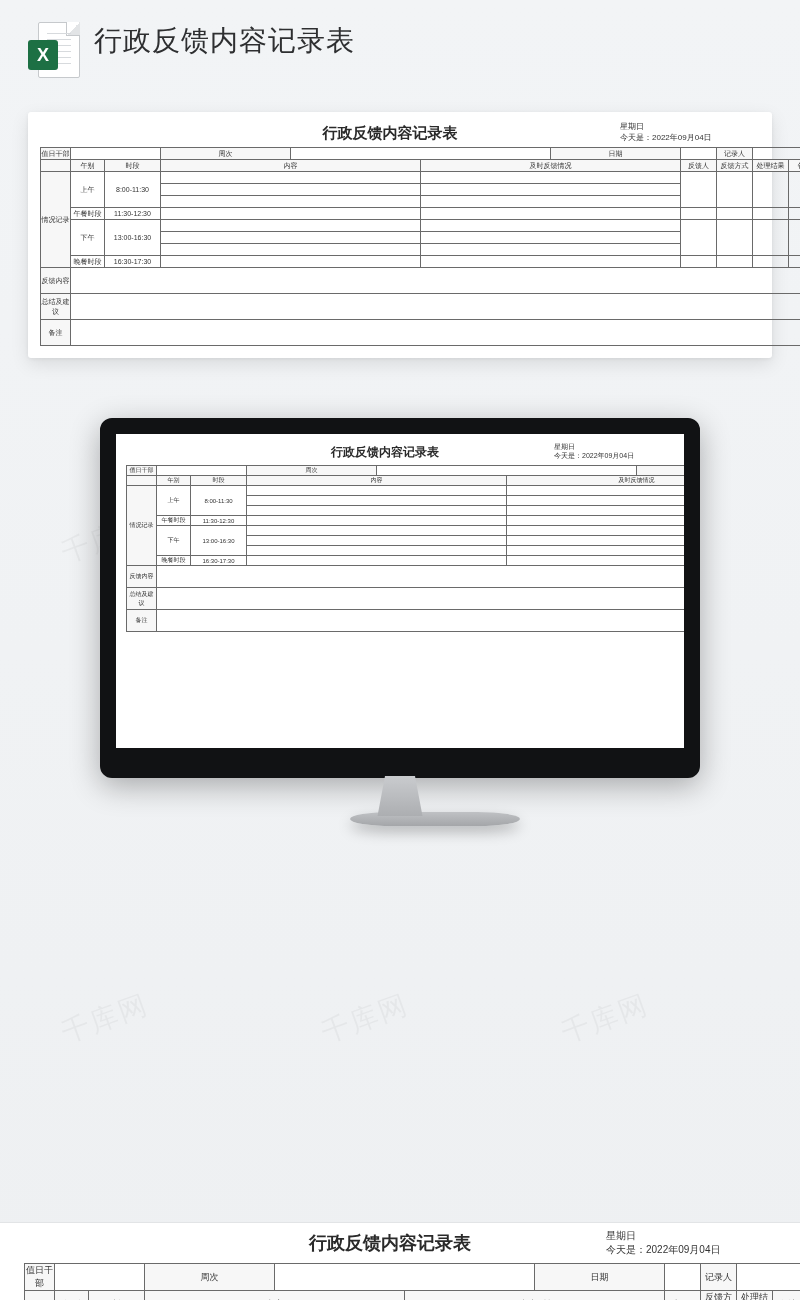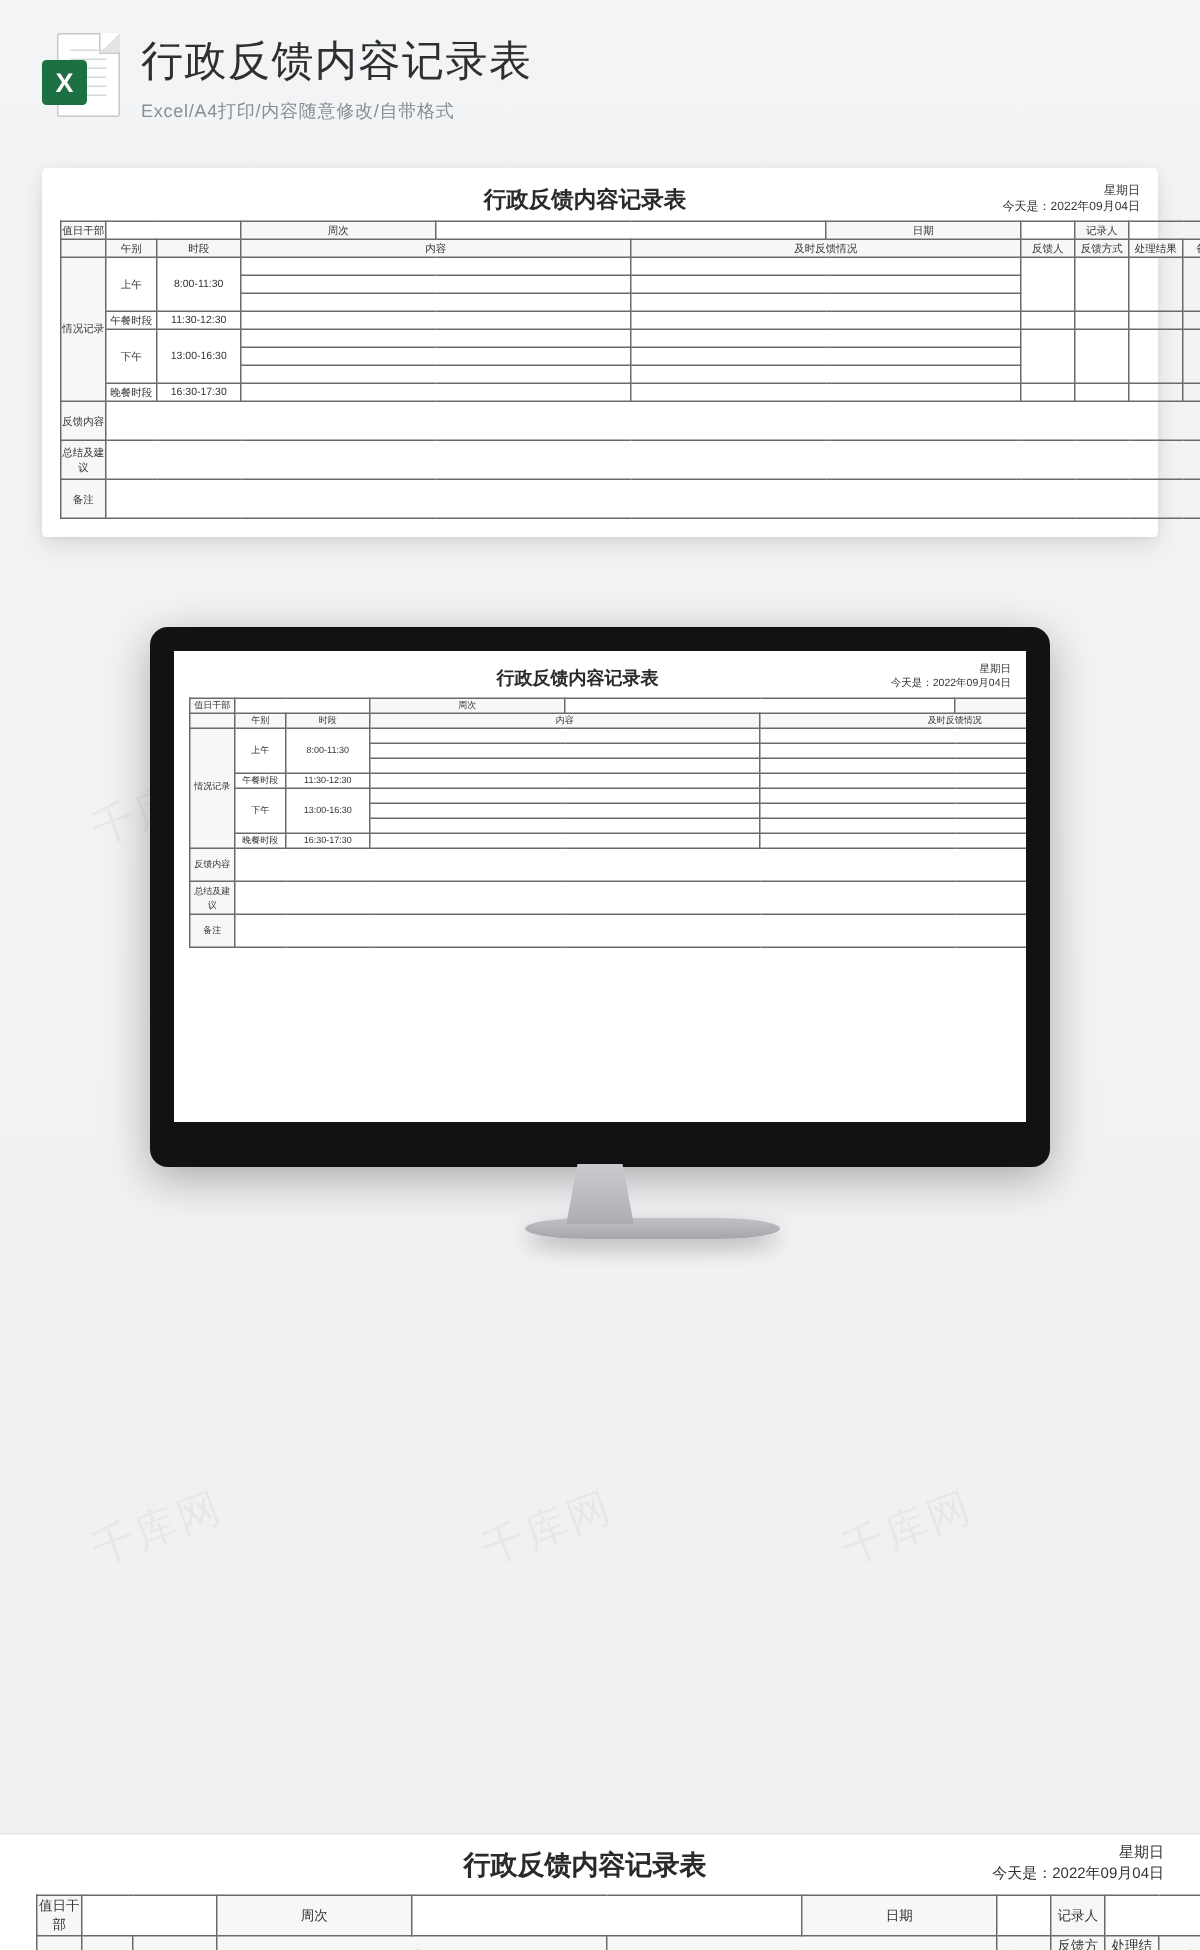--- a/index.html
+++ b/index.html
@@ -88,21 +88,21 @@
   }
   .sheet-title-wrap { flex: 1 1 auto; text-align: center; }
   .sheet-title {
     font-size: 15px;
     font-weight: bold;
     color: #2a2a2a;
     display: inline-block;
     padding: 2px 0 4px 0;
   }
   .sheet-date {
-    text-align: right;
+    text-align: left;
     font-size: 8px;
     color: #333;
     line-height: 1.35;
     width: 140px;
   }
   table.sheet {
     border-collapse: collapse;
     width: 100%;
     table-layout: fixed;
     font-size: 7px;
@@ -206,21 +206,20 @@
       <div class="line" style="top:16px"></div>
       <div class="line" style="top:22px"></div>
       <div class="line" style="top:28px"></div>
       <div class="line" style="top:34px"></div>
       <div class="line" style="top:40px"></div>
     </div>
     <div class="xbox">X</div>
   </div>
   <div class="header-text">
     <div class="header-title">行政反馈内容记录表</div>
-    <div class="header-sub">Excel/A4打印/内容随意修改/自带格式</div>
   </div>
 </div>
 
 <div class="card">
   <div class="sheet-head">
     <div style="width:120px"></div>
     <div class="sheet-title-wrap">
       <div class="sheet-title">行政反馈内容记录表</div>
     </div>
     <div class="sheet-date">

